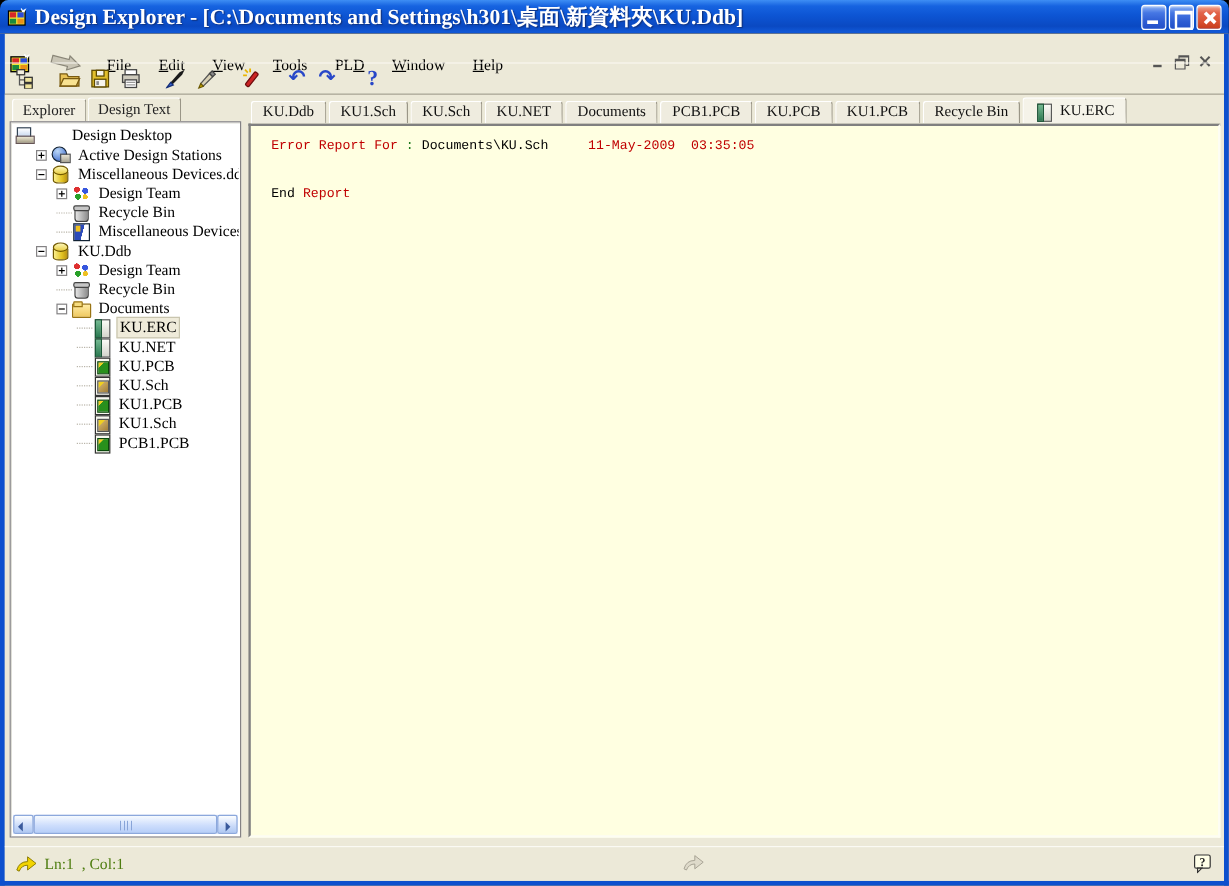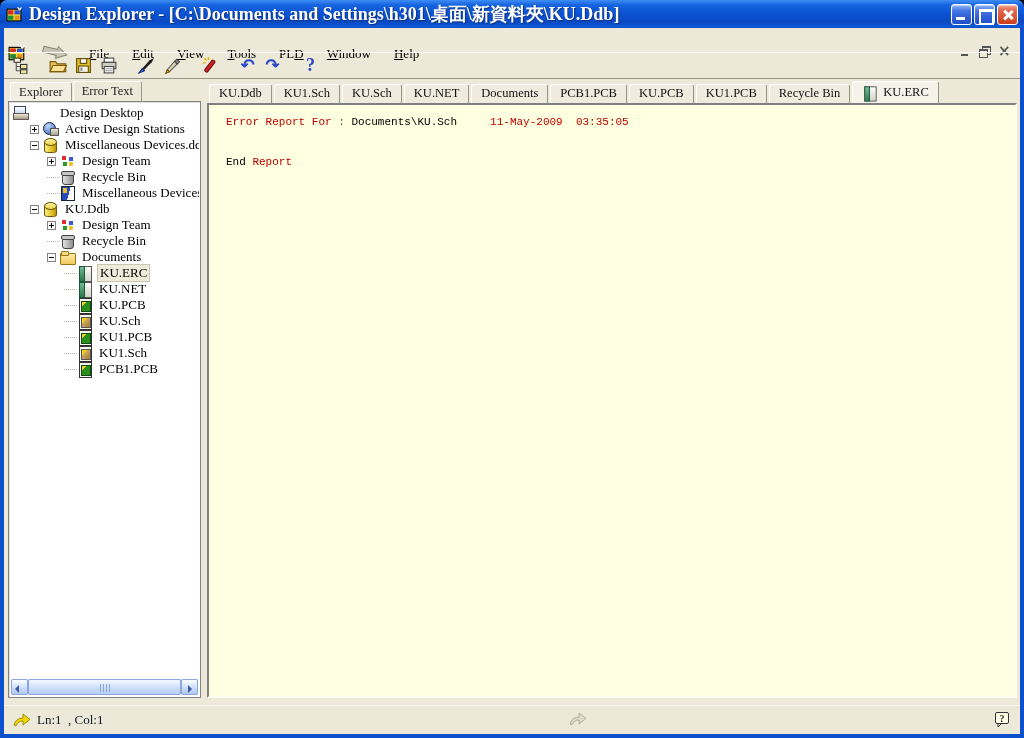--- a/index.html
+++ b/index.html
@@ -132,21 +132,21 @@
   .dtab.active{background:#F5F3E9;height:22px;padding-top:3px;}
   .dtab .ticon{margin-right:5px;transform:scale(.95);}
   .contentbox{position:absolute;left:0;top:22px;right:0;bottom:0;background:#FFFFE1;
     border:2px solid;border-color:#808080 #FDFDF3 #FDFDF3 #808080;overflow:hidden;}
   .report{padding:7px 8px 0 17px;font-family:"Liberation Mono","DejaVu Sans Mono",monospace;
     font-size:11px;line-height:20px;white-space:pre;}
 
   
   .statusbar{position:absolute;left:0;right:0;bottom:0;height:29px;background:#ECE9D8;
     border-top:1px solid #FBFAF4;display:flex;align-items:center;padding-left:9px;font-size:13px;}
-  .statustext{white-space:pre;margin-left:6px;color:#0f172a;}
+  .statustext{white-space:pre;margin-left:6px;color:#4d7c0f;}
   .status-arrow2{position:absolute;left:565px;top:6px;}
   .helpicon{position:absolute;right:10px;top:5px;width:16px;height:17px;}
 </style>
 </head>
 <body>
 
 <div class="titlebar">
   <svg width="17" height="17" viewBox="0 0 16 16">
       <rect x="1" y="3" width="13" height="11" fill="#F2E636" stroke="#000"></rect>
       <path d="M2 4h5v4H2z" fill="#D82828"></path>
@@ -250,21 +250,21 @@
       <button class="tbtn gstart">
         <span class="tglyph" style="font-family:'Liberation Serif',serif;font-size:18px">?</span>
       </button>
     </div>
 
   <div class="work">
 
     <div class="sidebar">
       <div class="sidetabs">
           <span class="stab active">Explorer</span>
-          <span class="stab">Error Text</span>
+          <span class="stab">Design Text</span>
         </div>
       <div class="treebox">
         <div class="tree">
             <div class="trow" style="padding-left: 3px; gap: 25px;">
               <span class="ticon ticon-desktop"></span>
               <span class="tlabel">Design Desktop</span>
             </div>
             <div class="trow" style="padding-left: 20px; text-align: right;">
               <span class="ebox plus"></span>
               <span class="ticon ticon-stations"></span>

